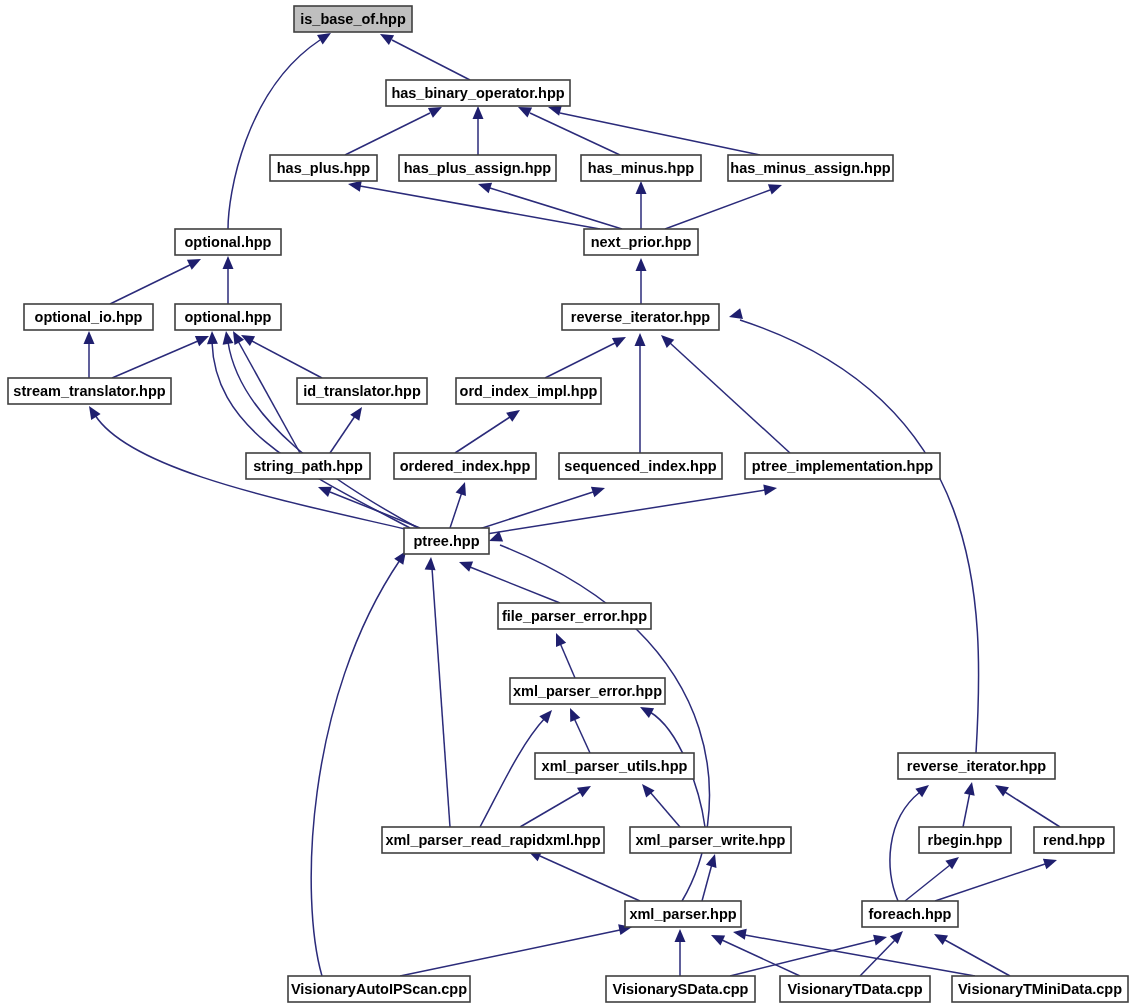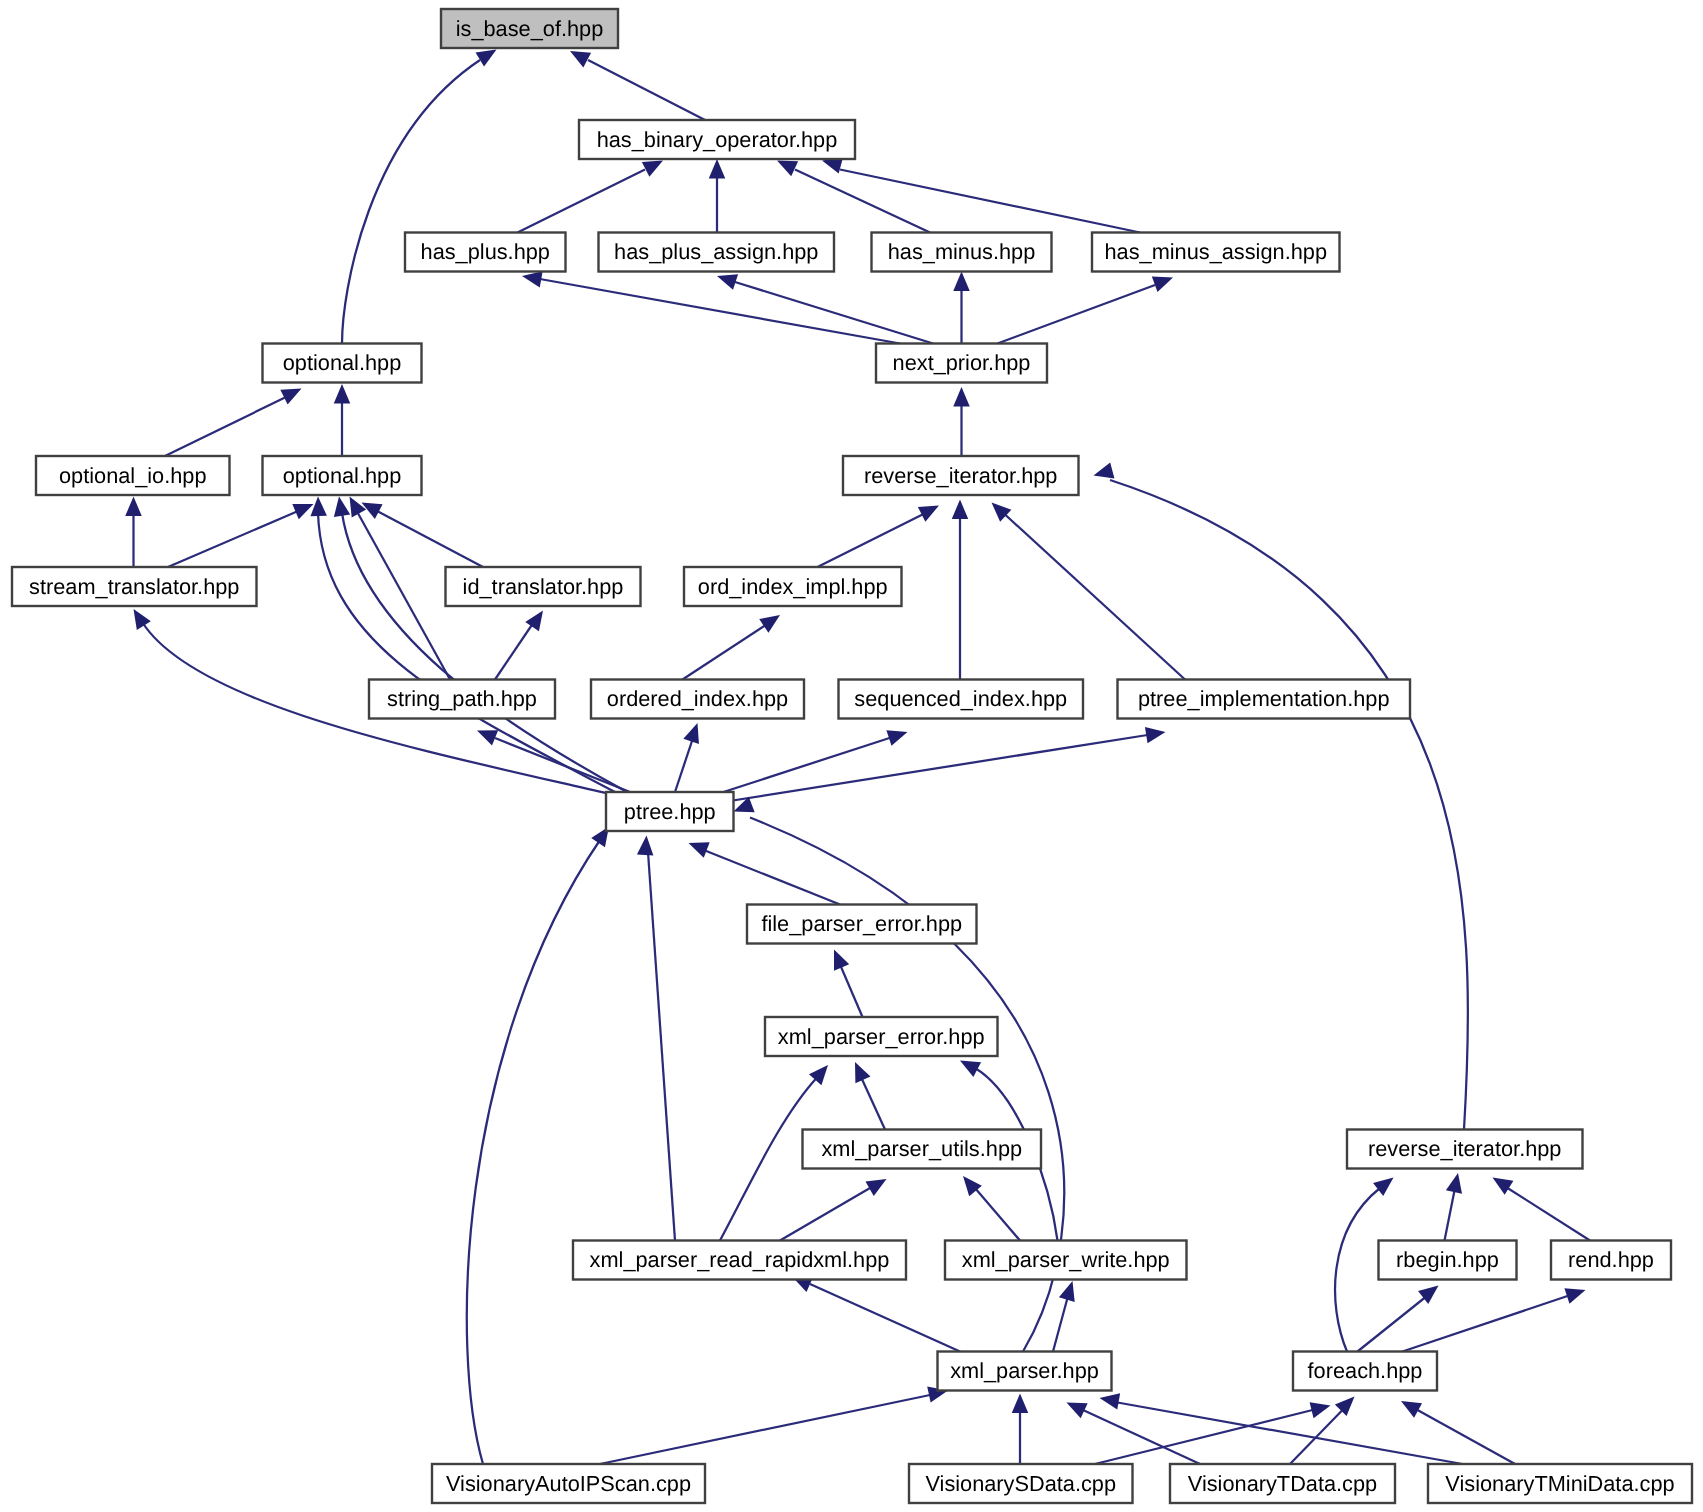--- a/index.html
+++ b/index.html
@@ -9,20 +9,21 @@
   }
   body {
     font-family: "Liberation Sans", sans-serif;
   }
   #graph-root {
     position: relative;
     width: 1135px;
     height: 1008px;
     background: #ffffff;
     overflow: hidden;
+    font-weight: bold;
   }
   svg#dep-graph {
     display: block;
     width: 1135px;
     height: 1008px;
   }
   .node-box {
     fill: #ffffff;
     stroke: #404040;
     stroke-width: 1.6;

